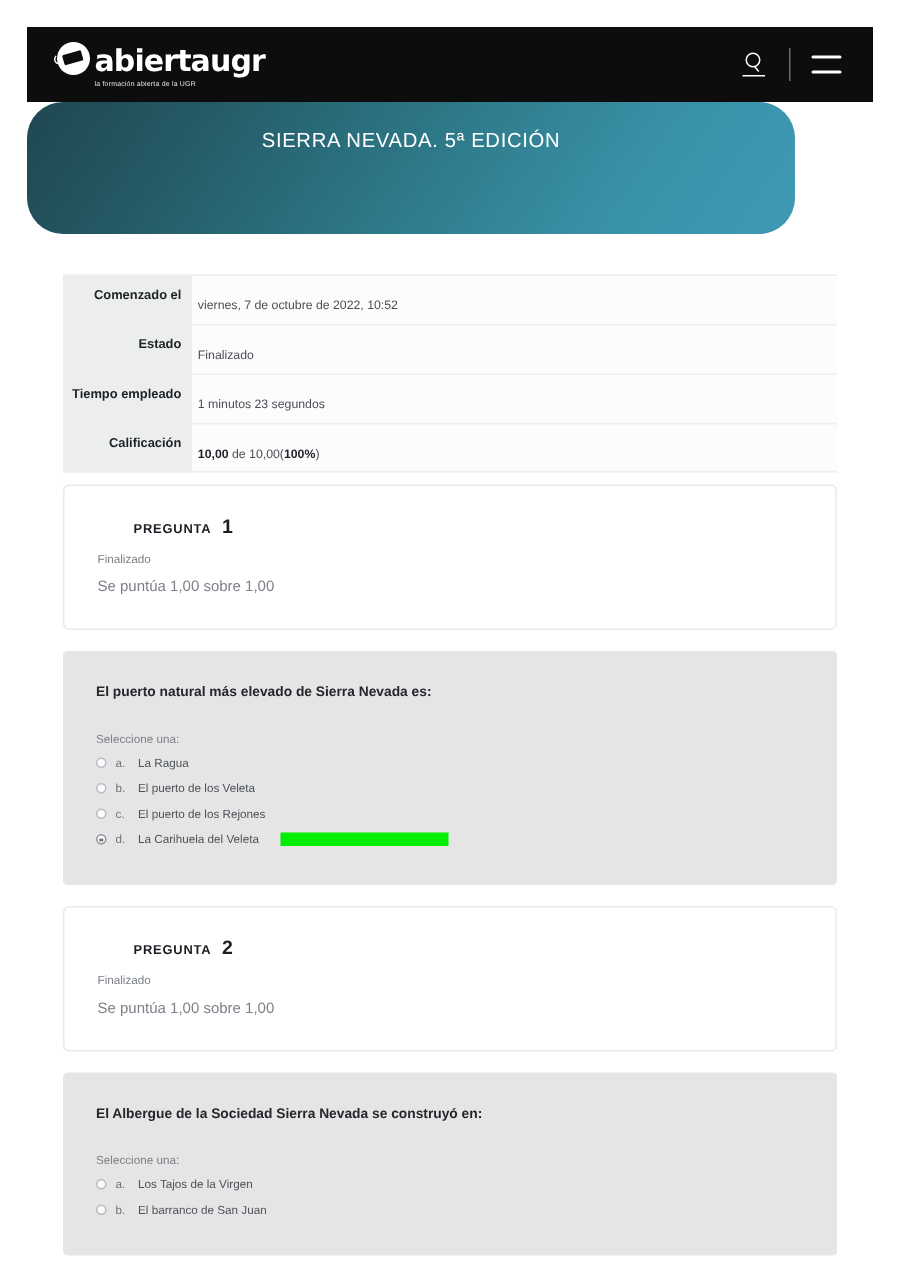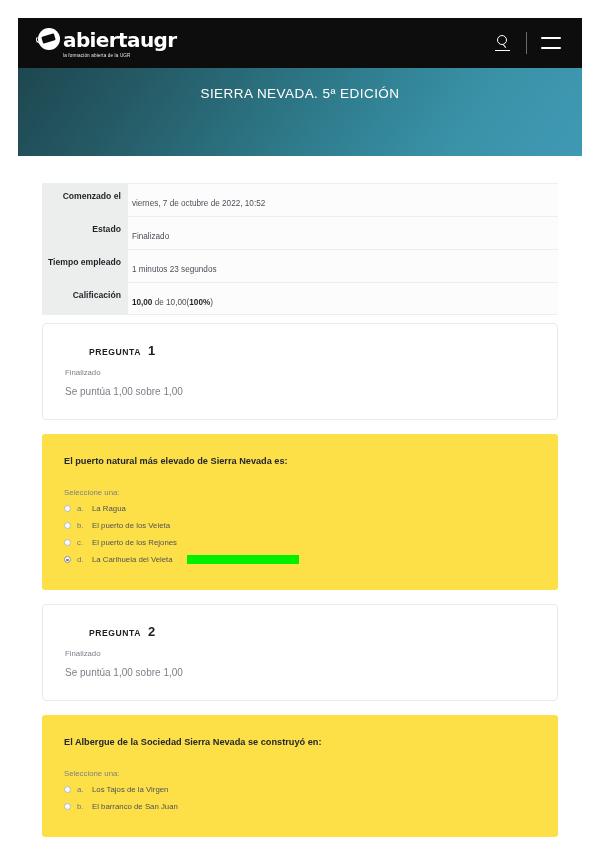--- a/index.html
+++ b/index.html
@@ -151,33 +151,34 @@
     height: 1.6px;
     background: #ffffff;
     border-radius: 1px;
   }
 
   
   .course-banner {
     position: absolute;
     left: 18px;
     top: 68px;
-    width: 564px;
+    width: 512px;
     height: 88px;
     background:
       linear-gradient(125deg,
         #1e4750 0%,
         #255b66 22%,
         #2f7d8e 55%,
         #3a92a8 78%,
         #4099b4 100%);
     display: flex;
     align-items: flex-start;
     justify-content: center;
     overflow: hidden;
+    border-radius: 24px;
   }
   .banner-title {
     margin-top: 18px;
     color: #ffffff;
     font-size: 13.5px;
     font-weight: 400;
     letter-spacing: 0.45px;
     text-align: center;
   }
 
@@ -257,21 +258,21 @@
     margin-bottom: 9px;
   }
   .q-card .marks {
     font-size: 10px;
     color: #7c8088;
   }
 
   
   .a-block {
     width: 516px;
-    background: #fde047;
+    background: #e5e5e5;
     border-radius: 3px;
     padding: 22px 22px 26px 22px;
     margin-bottom: 14px;
   }
   .a-question {
     font-size: 9.2px;
     font-weight: 700;
     color: #24272c;
     margin-bottom: 20px;
     line-height: 1.3;

